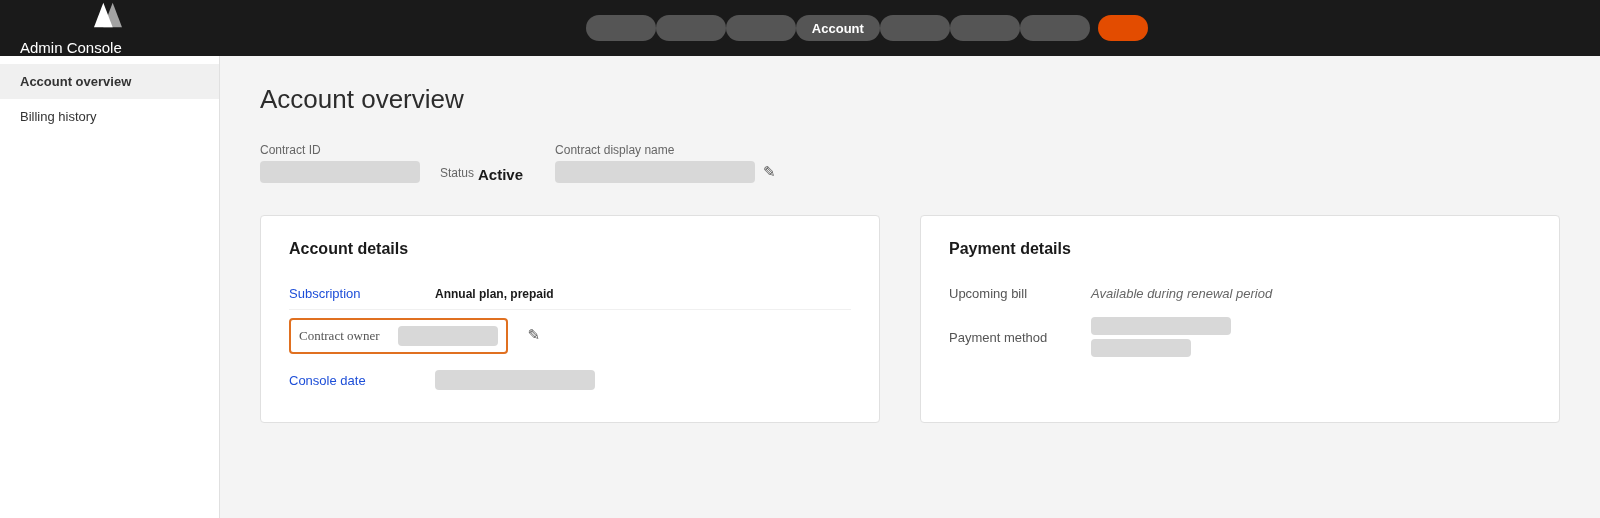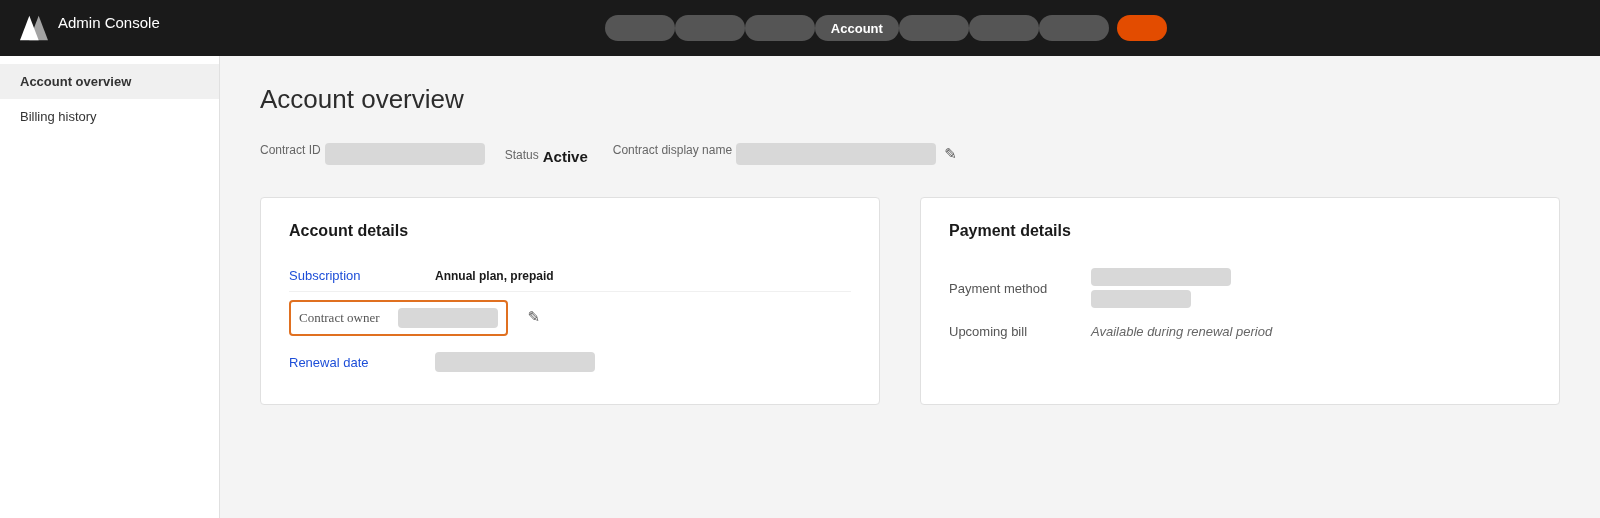--- a/index.html
+++ b/index.html
@@ -15,23 +15,24 @@
     .top-nav {
       background: #1a1a1a;
       height: 56px;
       display: flex;
       align-items: center;
       padding: 0 20px;
       gap: 12px;
     }
     .top-nav .logo-area {
       display: flex;
-      align-items: flex-start;
+      align-items: flex-end;
       gap: 10px;
       margin-right: 20px;
+      flex-direction: column;
     }
     .top-nav .logo-icon {
       width: 28px;
       height: 28px;
     }
     .top-nav .app-title {
       color: #fff;
       font-size: 15px;
       font-weight: 500;
       white-space: nowrap;
@@ -114,21 +115,21 @@
 
     
     .contract-fields-row {
       display: flex;
       align-items: flex-end;
       gap: 0;
       margin-bottom: 32px;
     }
     .field-group {
       display: flex;
-      flex-direction: row;
+      flex-direction: column;
       gap: 4px;
     }
     .field-label {
       font-size: 12px;
       color: #666;
     }
     .field-value-bar {
       background: #d8d8d8;
       border-radius: 4px;
       height: 22px;
@@ -310,21 +311,21 @@
       <div class="field-group">
         <span class="field-label">Contract ID</span>
         <div class="field-value-bar"></div>
       </div>
 
       <div class="field-status-group" style="margin-left: 20px;">
         <span class="field-label">Status</span>
         <span class="status-active">Active</span>
       </div>
 
-      <div class="field-group" style="margin-left: 9px; justify-content: space-between;">
+      <div class="field-group" style="margin-left: 16px; justify-content: space-between;">
         <span class="field-label">Contract display name</span>
         <div class="field-display-name">
           <div class="field-value-bar"></div>
           <span class="edit-icon">✎</span>
         </div>
       </div>
     </div>
 
     <div class="two-col">
 
@@ -338,37 +339,37 @@
 
         <div style="display: flex; align-items: center; gap: 12px; padding: 4px 0;">
           <div class="contract-owner-row">
             <span class="detail-label" style="width:auto; margin-right: 8px;">Contract owner</span>
             <div class="detail-bar" style="width: 100px;"></div>
           </div>
           <span class="edit-icon" style="margin-left: 8px;">✎</span>
         </div>
 
         <div class="detail-row">
-          <span class="detail-label">Renewal date</span>
+          <span class="detail-label">Console date</span>
           <div class="detail-bar detail-bar-long"></div>
         </div>
       </div>
 
       <div class="payment-card">
         <div class="card-title">Payment details</div>
+
+        <div class="payment-row">
+          <span class="payment-label">Upcoming bill</span>
+          <span class="upcoming-value">Available during renewal period</span>
+        </div>
 
         <div class="payment-row">
           <span class="payment-label">Payment method</span>
           <div class="payment-bar-stack">
             <div class="payment-bar"></div>
             <div class="payment-bar payment-bar-short"></div>
           </div>
         </div>
-
-        <div class="payment-row">
-          <span class="payment-label">Upcoming bill</span>
-          <span class="upcoming-value">Available during renewal period</span>
-        </div>
       </div>
 
     </div>
   </main>
 </div>
 
 </body></html>

